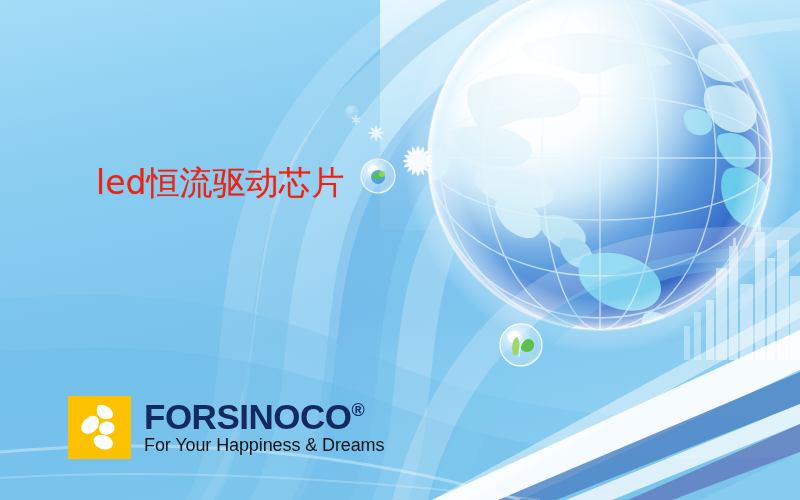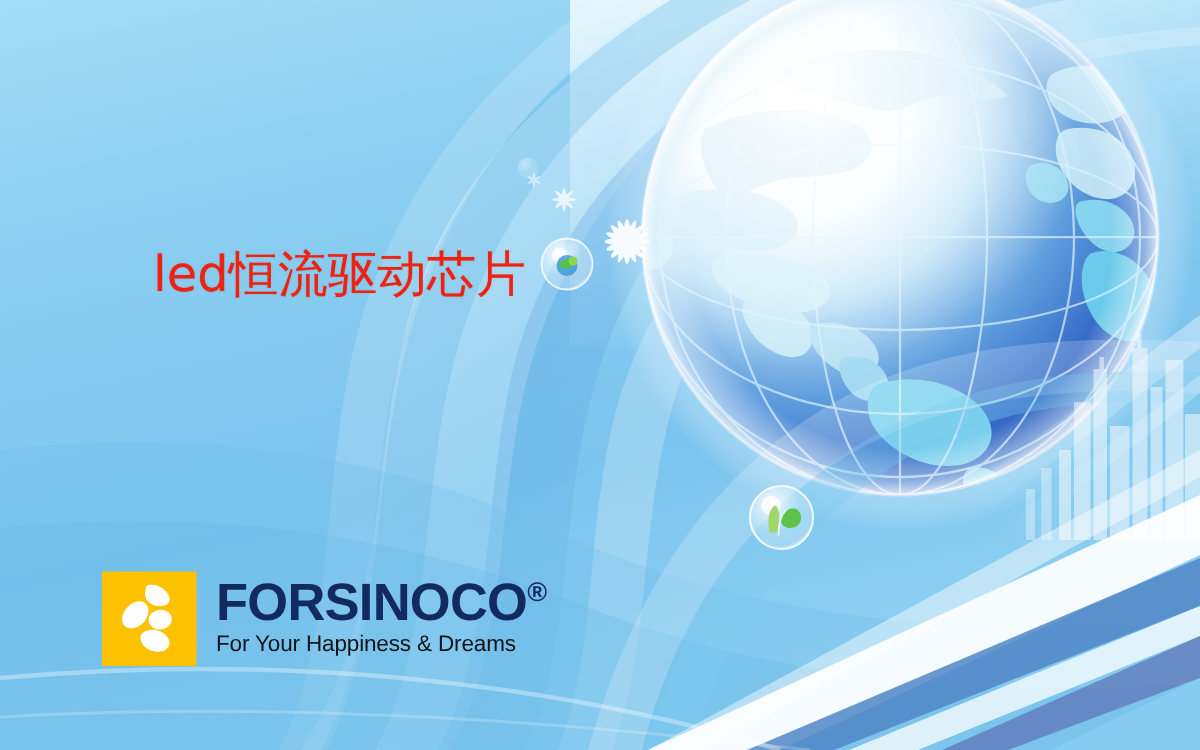--- a/index.html
+++ b/index.html
@@ -13,40 +13,40 @@
     background:linear-gradient(165deg,#9ad6f4 0%,#8acdf0 35%,#7fc6ee 70%,#86cdf2 100%);
   }
 
   
   .art{position:absolute;inset:0;pointer-events:none;}
   .art svg{display:block;width:800px;height:500px;}
 
   
   #headline{
     position:absolute;
-    left:102px;top:166px;
+    left:96px;top:166px;
     width:420px;
     z-index:40;
   }
   .hl-line{
     color:#ee2211;
     font-family:"DejaVu Sans","Liberation Sans",sans-serif;
     font-size:33px;
     font-weight:400;
     line-height:1.0;
     letter-spacing:0px;
     white-space:nowrap;
     text-shadow:0 0 1px rgba(238,34,17,.35);
   }
   #hl-line-2{margin-top:30px;margin-left:16px;}
 
   
   #logo{
     position:absolute;
-    left:68px;top:381px;
+    left:68px;top:396px;
     display:flex;align-items:flex-start;
     z-index:40;
   }
   #logo-mark{
     width:63px;height:63px;
     background:#fcc200;
     flex:0 0 auto;
     position:relative;
   }
   #logo-mark svg{position:absolute;left:0;top:0;width:63px;height:63px;}
@@ -56,21 +56,21 @@
     font-weight:bold;
     font-size:35px;
     line-height:34px;
     color:#132a60;
     letter-spacing:-0.5px;
     white-space:nowrap;
   }
   #logo-wordmark .reg{font-size:18px;vertical-align:super;line-height:0;}
   #logo-tagline{
     font-family:"Liberation Sans","DejaVu Sans",sans-serif;
-    font-size:15px;
+    font-size:18px;
     line-height:20px;
     color:#101418;
     letter-spacing:-0.1px;
     white-space:nowrap;
     margin-top:1px;
   }
 </style>
 </head>
 <body>
 

